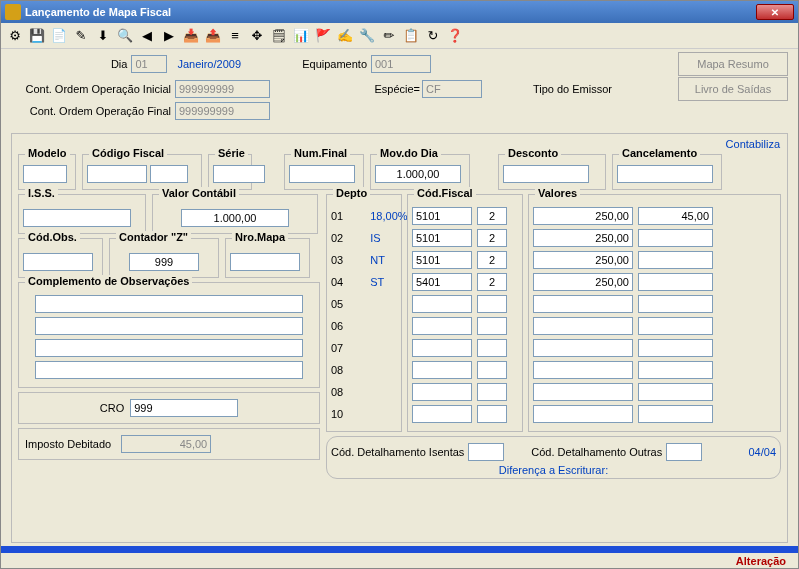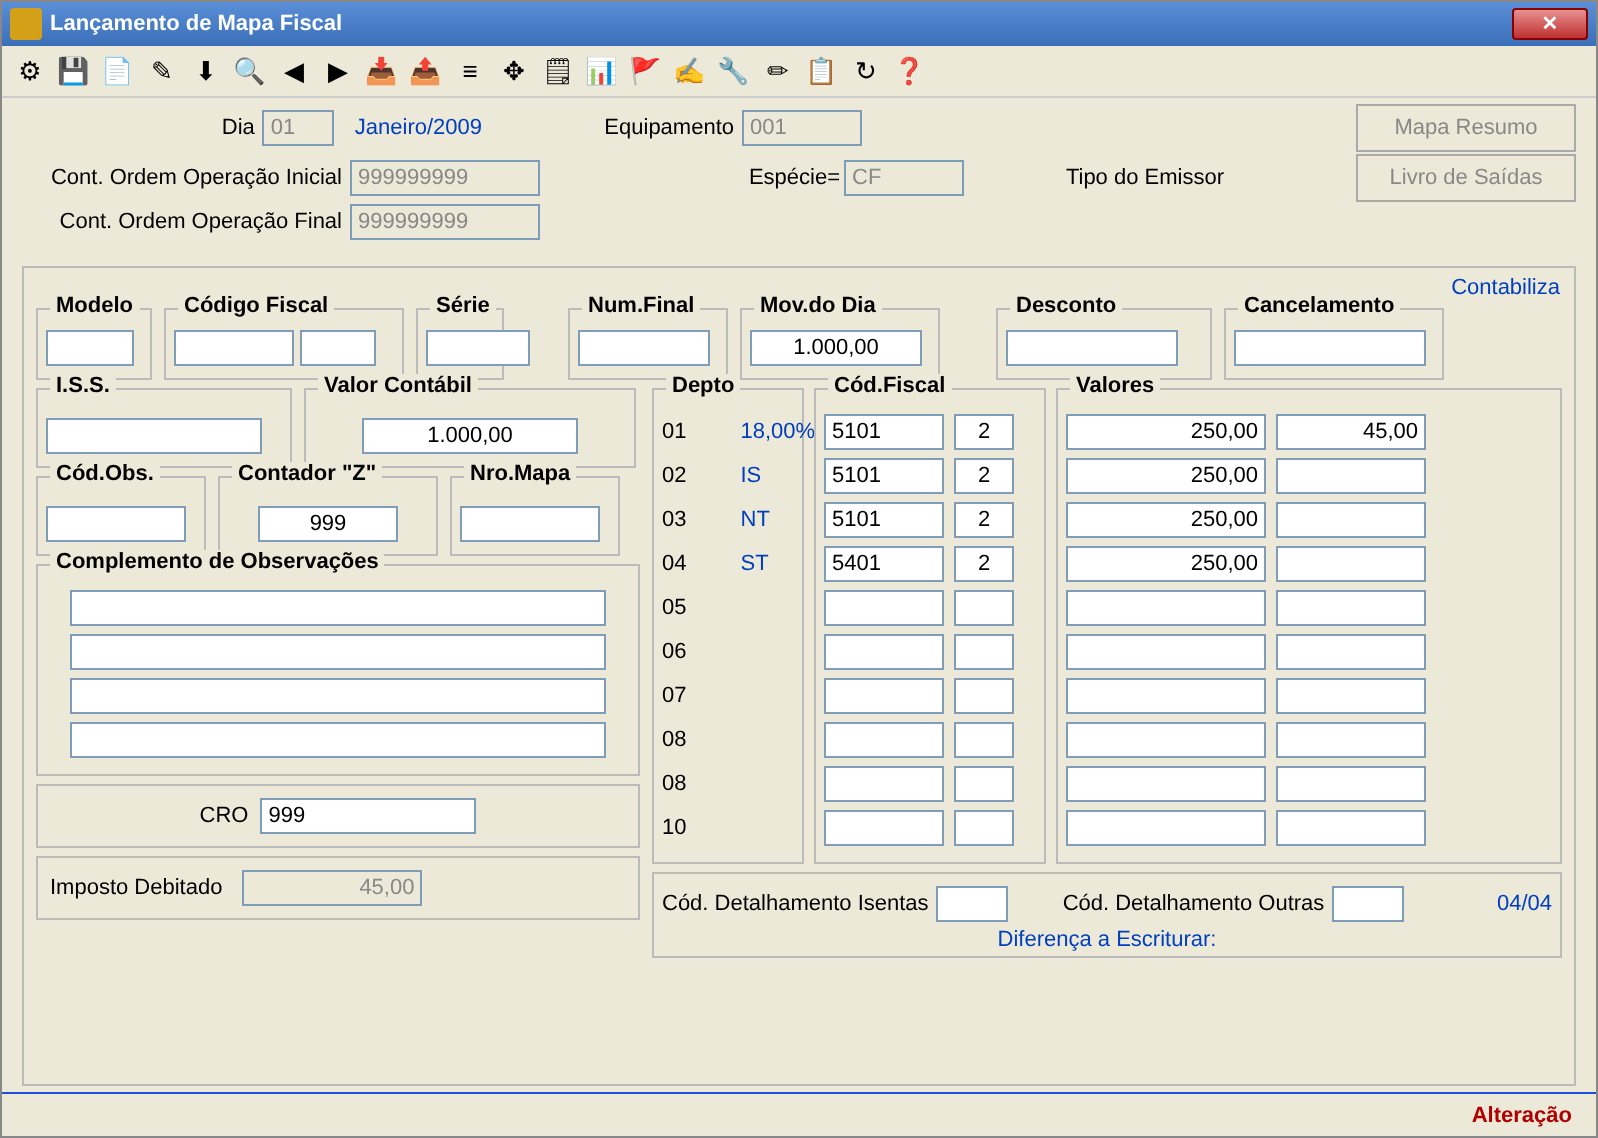--- a/index.html
+++ b/index.html
@@ -29,21 +29,21 @@
 .leftcol { width: 302px; }
 .rightcol { flex:1; }
 .cols { display:flex; gap:6px; margin-top:4px;}
 .deptorow { display:flex; align-items:center; height:22px; gap:5px;}
 .deptonum { width:18px; text-align:center; }
 .deptolbl { width:46px; color:#0040c0;margin-left:22px; }
 .cf1 { width:60px; }
 .cf2 { width:30px; }
 .val1 { width:100px; }
 .val2 { width:75px; }
-.statusbar { position:absolute; bottom:0; left:0; right:0; height:22px; border-top:1px solid #1d4ed8; background:#ece9d8; display:flex; align-items:center; justify-content:flex-end; padding:0 12px;}
+.statusbar { position:absolute; bottom:0; left:0; right:0; height:22px; border-top:7px solid #1d4ed8; background:#ece9d8; display:flex; align-items:center; justify-content:flex-end; padding:0 12px;}
 .statusbar .mode { color:#b00000; font-weight:bold; }
 .diferenca { color:#0040c0; text-align:center; margin-top:3px;}
 .obs-input { width: 268px; margin-bottom:2px; }
 </style>
 </head>
 <body>
 
 <div class="window">
   <div class="titlebar">
     <div class="ticon"></div>
@@ -301,21 +301,21 @@
                   <input class="finput val1 r" value="" style="">
                   <input class="finput val2 r" value="" style="">
                 </div>
                 <div class="deptorow">
                   <input class="finput val1 r" value="" style="">
                   <input class="finput val2 r" value="" style="">
                 </div>
               </div>
             </div>
         </div>
-        <div class="fieldset" style="margin-top:4px; padding:6px 4px 2px;">
+        <div class="fieldset" style="margin-top:4px; padding:6px 4px 2px;border-radius:11px;">
           <div style="display:flex; align-items:center; gap:4px;">
             <span>Cód. Detalhamento Isentas</span>
             <input class="finput" style="width: 36px;">
             <span style="margin-left:23px;">Cód. Detalhamento Outras</span>
             <input class="finput" style="width: 36px;">
             <span style="flex:1"></span>
             <span style="color:#0040c0;">04/04</span>
           </div>
           <div class="diferenca">Diferença a Escriturar:</div>
         </div>

